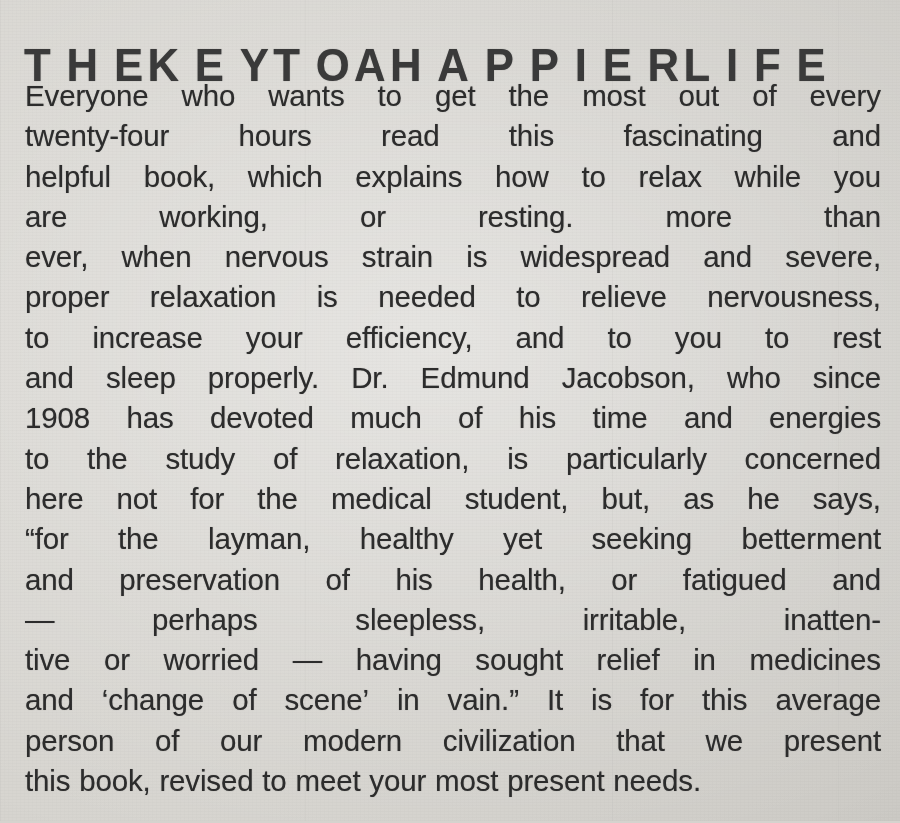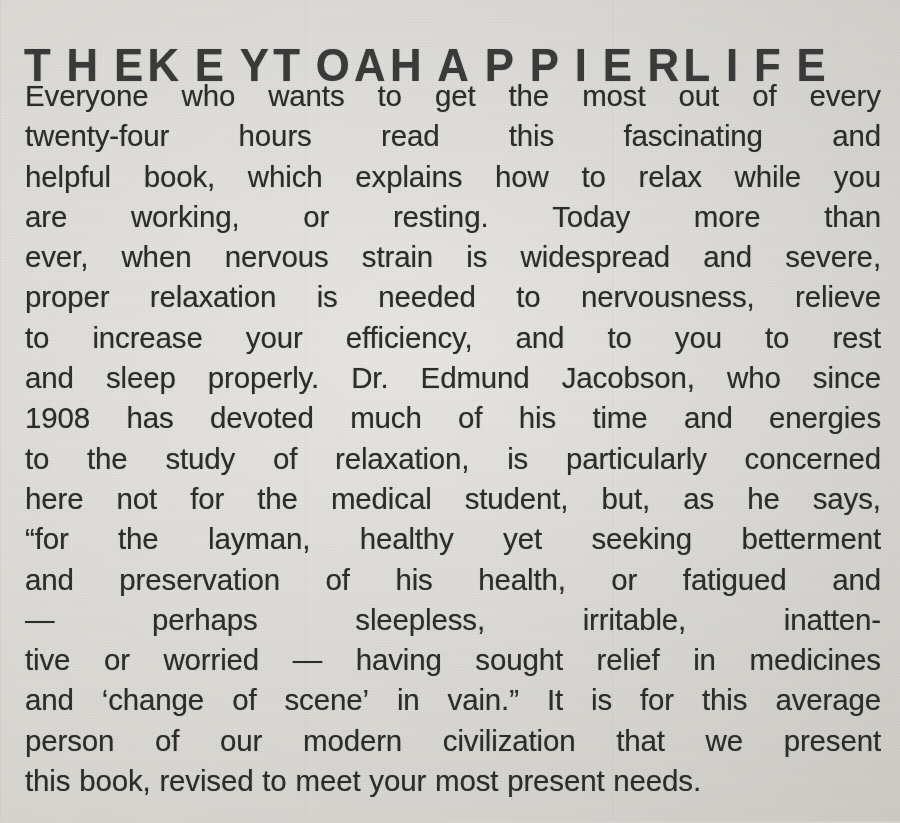--- a/index.html
+++ b/index.html
@@ -160,42 +160,41 @@
           <span class="w">to</span>
           <span class="w">relax</span>
           <span class="w">while</span>
           <span class="w">you</span>
         </div>
         <div class="line">
           <span class="w">are</span>
           <span class="w">working,</span>
           <span class="w">or</span>
           <span class="w">resting.</span>
-          <span class="w">Today</span>
           <span class="w">more</span>
           <span class="w">than</span>
         </div>
         <div class="line">
           <span class="w">ever,</span>
           <span class="w">when</span>
           <span class="w">nervous</span>
           <span class="w">strain</span>
           <span class="w">is</span>
           <span class="w">widespread</span>
           <span class="w">and</span>
           <span class="w">severe,</span>
         </div>
         <div class="line">
           <span class="w">proper</span>
           <span class="w">relaxation</span>
           <span class="w">is</span>
           <span class="w">needed</span>
           <span class="w">to</span>
+          <span class="w">relieve</span>
           <span class="w">nervousness,</span>
-          <span class="w">relieve</span>
         </div>
         <div class="line">
           <span class="w">to</span>
           <span class="w">increase</span>
           <span class="w">your</span>
           <span class="w">efficiency,</span>
           <span class="w">and</span>
           <span class="w">to</span>
           <span class="w">you</span>
           <span class="w">to</span>

